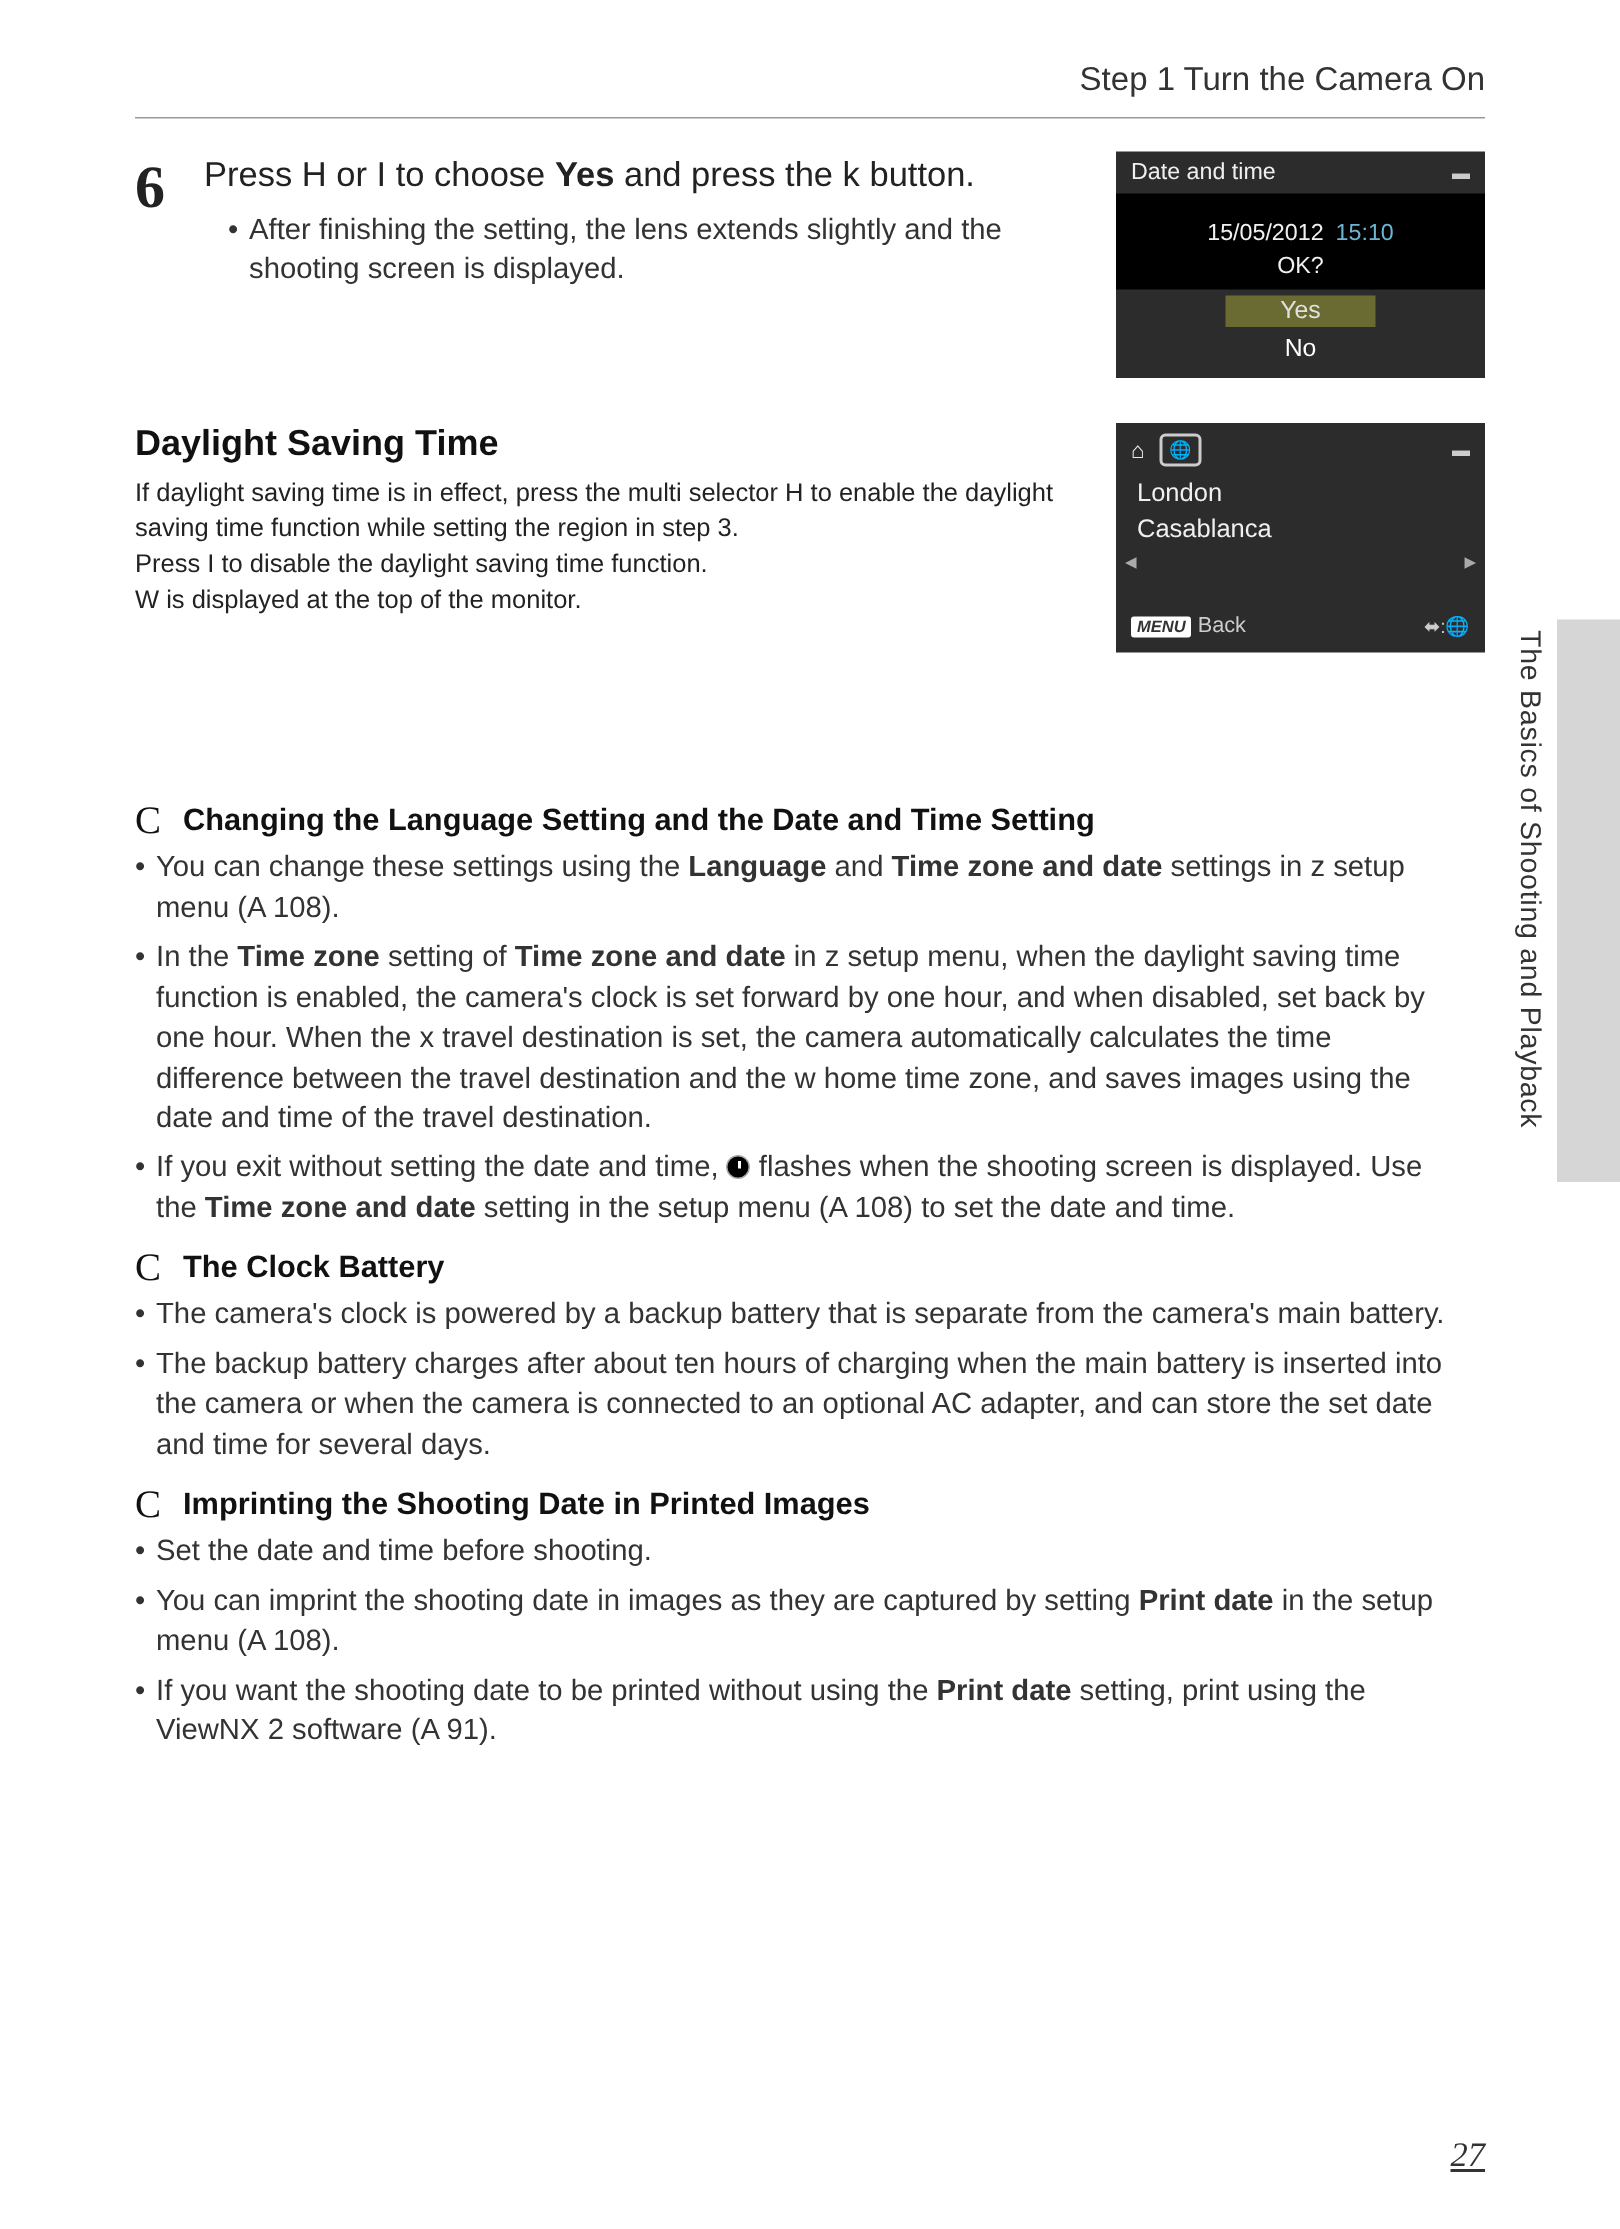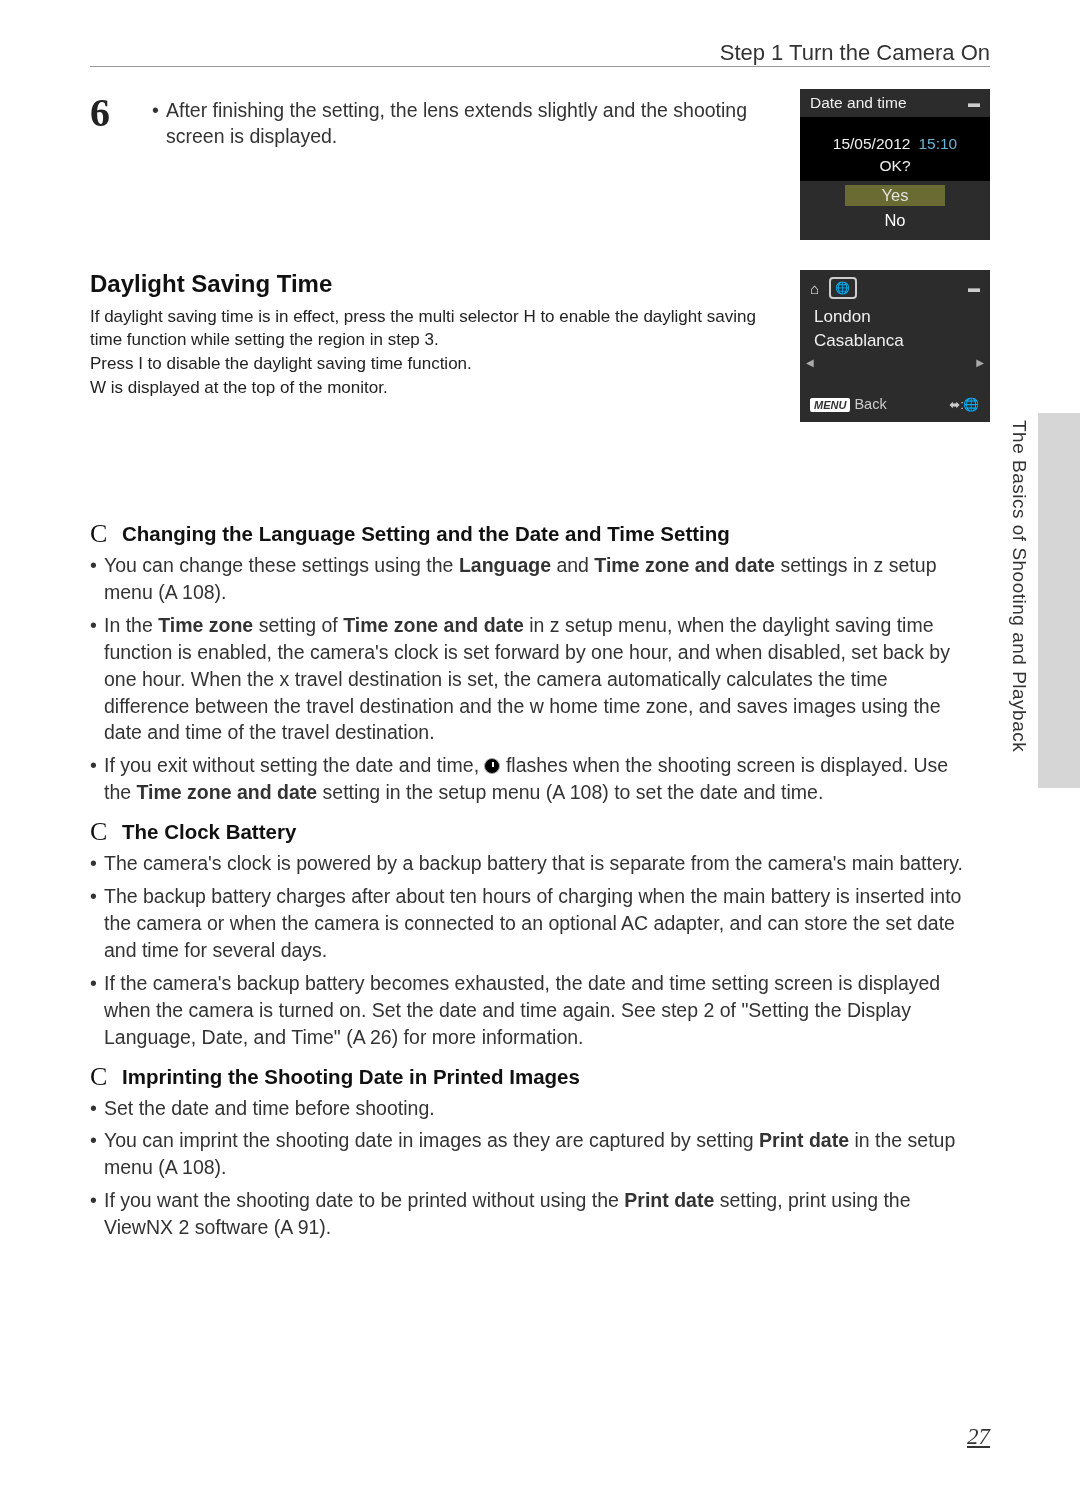--- a/index.html
+++ b/index.html
@@ -13,21 +13,21 @@
   }
   .page {
     padding: 40px 90px 30px 90px;
     position: relative;
     height: 100%;
   }
   .header-right {
     text-align: right;
     font-size: 22px;
     color: #333;
-    margin-bottom: 0;
+    margin-bottom: 12px;
   }
   .hr {
     border: none;
     border-top: 1px solid #999;
     margin-bottom: 22px;
   }
   .step-row {
     display: flex;
     gap: 25px;
     align-items: flex-start;
@@ -63,21 +63,21 @@
   }
   .sub-bullet::before {
     content: "•";
     position: absolute;
     left: 0;
     top: 0;
   }
 
   
   .screen {
-    width: 190px;
+    width: 246px;
     background: #2c2c2c;
     color: #fff;
     font-size: 16.5px;
     flex-shrink: 0;
   }
   .screen .header {
     padding: 5px 10px;
     font-size: 15.5px;
     display: flex;
     justify-content: space-between;
@@ -273,20 +273,23 @@
 <div class="side-tab"></div>
 <div class="side-label">The Basics of Shooting and Playback</div>
 
 <div class="page">
   <div class="header-right">Step 1 Turn the Camera On</div>
   <hr class="hr">
 
   <div class="step-row">
     <div class="step-text">
       <div class="step-num">6</div>
+      <div class="step-main">
+        <span>Press H or I to choose </span><strong>Yes</strong><span> and press the k button.</span>
+      </div>
       <div class="sub-bullet">After finishing the setting, the lens extends slightly and the shooting screen is displayed.</div>
     </div>
 
     <div class="screen">
       <div class="header">
         <span>Date and time</span>
         <span class="battery-ic">▬</span>
       </div>
       <div class="datetime-body">
         <div class="dt-line">
@@ -347,21 +350,20 @@
     <div class="note-bullet">
       <span>If you exit without setting the date and time, </span><span class="clock-ic"></span><span> flashes when the shooting screen is displayed. Use the </span><strong>Time zone and date</strong><span> setting in the setup menu (A 108) to set the date and time.</span>
     </div>
 
     <div class="note-heading">
       <span class="c-icon">C</span>
       <span>The Clock Battery</span>
     </div>
     <div class="note-bullet">The camera's clock is powered by a backup battery that is separate from the camera's main battery.</div>
     <div class="note-bullet">The backup battery charges after about ten hours of charging when the main battery is inserted into the camera or when the camera is connected to an optional AC adapter, and can store the set date and time for several days.</div>
-    <div class="note-bullet">If the camera's backup battery becomes exhausted, the date and time setting screen is displayed when the camera is turned on. Set the date and time again. See step 2 of "Setting the Display Language, Date, and Time" (A 26) for more information.</div>
 
     <div class="note-heading">
       <span class="c-icon">C</span>
       <span>Imprinting the Shooting Date in Printed Images</span>
     </div>
     <div class="note-bullet">Set the date and time before shooting.</div>
     <div class="note-bullet">
       <span>You can imprint the shooting date in images as they are captured by setting </span><strong>Print date</strong><span> in the setup menu (A 108).</span>
     </div>
     <div class="note-bullet">

